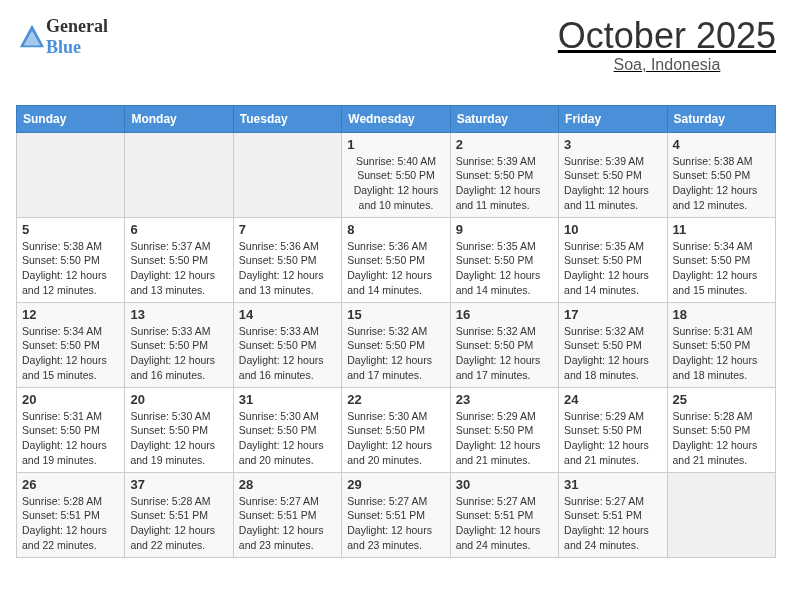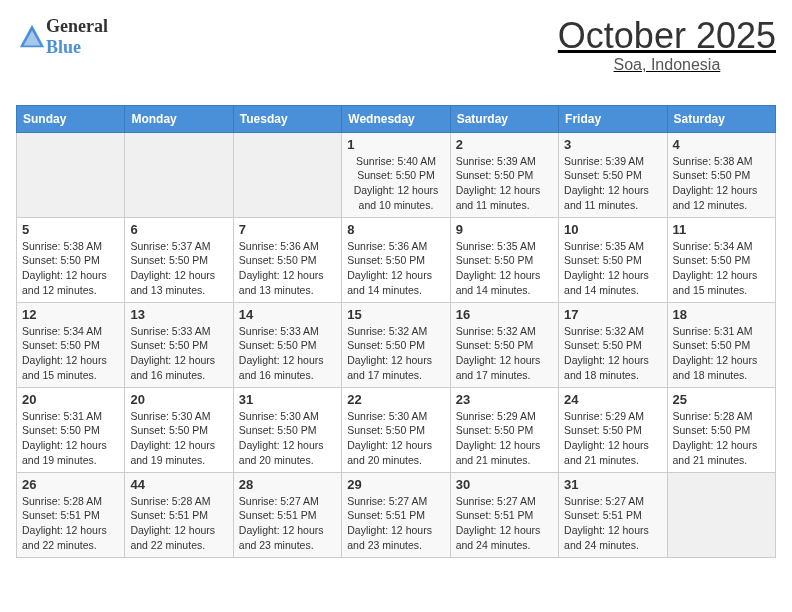--- a/index.html
+++ b/index.html
@@ -317,21 +317,21 @@
       </tr>
       <tr>
         <td>
           <span class="day-number">26</span>
           <div class="day-info" style="white-space: pre-line;">Sunrise: 5:28 AM
 Sunset: 5:51 PM
 Daylight: 12 hours
 and 22 minutes.</div>
         </td>
         <td>
-          <span class="day-number">44</span>
+          <span class="day-number">37</span>
           <div class="day-info" style="white-space: pre-line;">Sunrise: 5:28 AM
 Sunset: 5:51 PM
 Daylight: 12 hours
 and 22 minutes.</div>
         </td>
         <td>
           <span class="day-number">28</span>
           <div class="day-info" style="white-space: pre-line;">Sunrise: 5:27 AM
 Sunset: 5:51 PM
 Daylight: 12 hours

